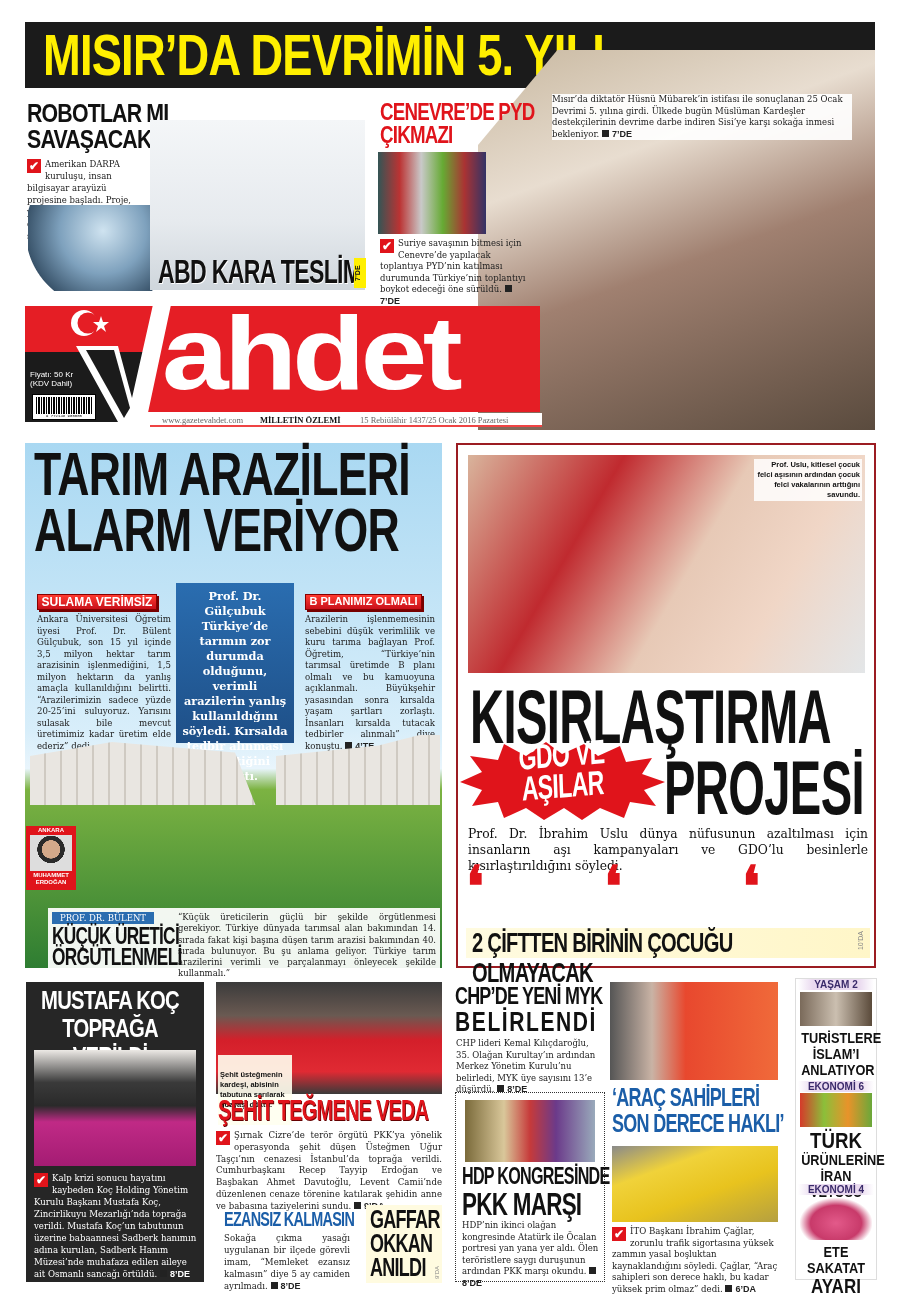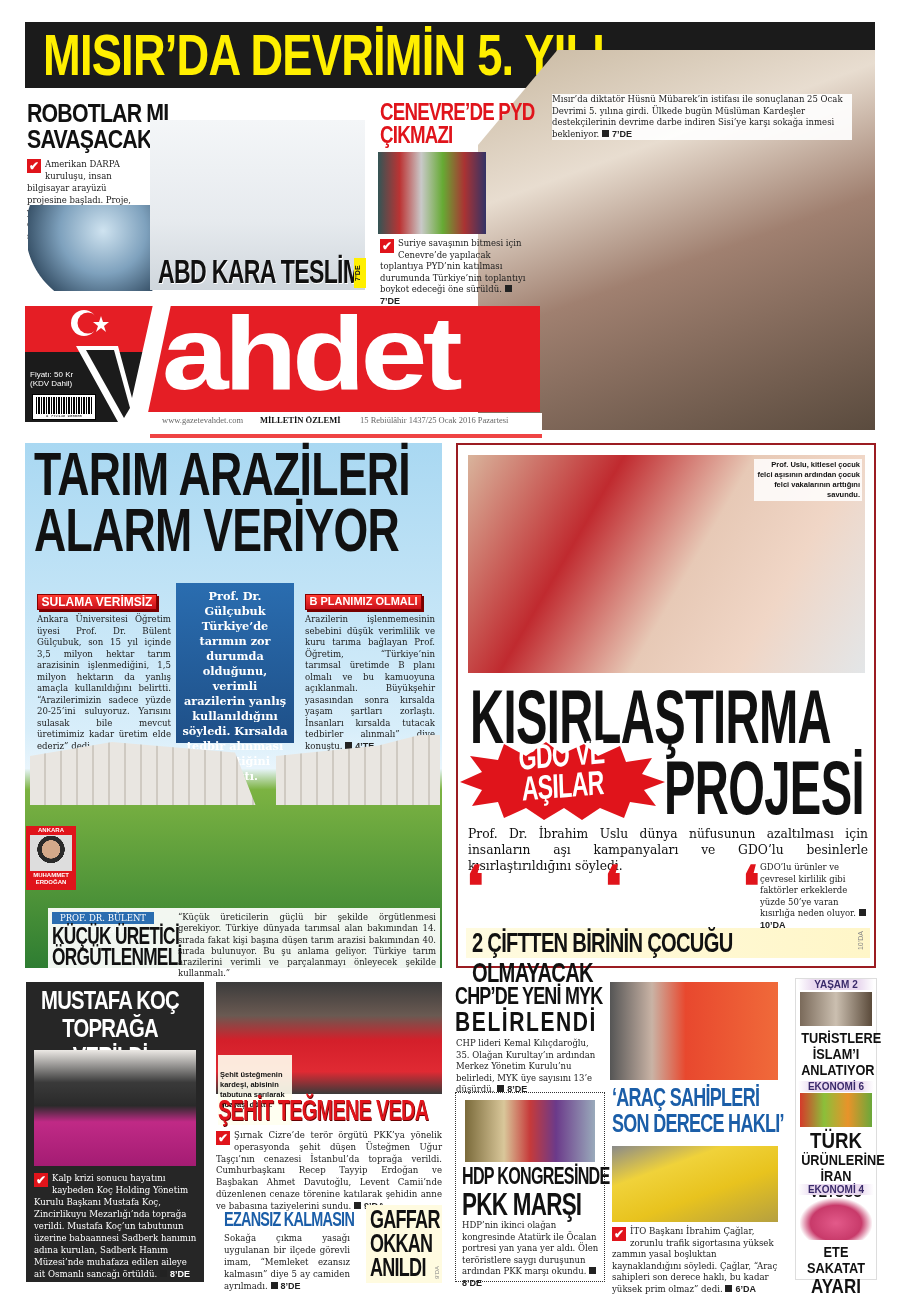--- a/index.html
+++ b/index.html
@@ -75,21 +75,21 @@
 </div>
 <div class="abs" style="left:162px;top:298px;font:bold 104px/110px 'Liberation Sans',sans-serif;color:#fff;letter-spacing:-4px;transform:scaleX(1.15);transform-origin:left top">ahdet</div>
 <div class="abs" style="left:30px;top:370px;width:64px;font:8px/9px 'Liberation Sans',sans-serif;color:#fff">
   <div>Fiyatı: 50 Kr</div>
   <div>(KDV Dahil)</div>
 </div>
 <div class="abs" style="left:32px;top:394px;width:64px;height:26px;background:#fff;border:1px solid #000">
   <div style="height:17px;margin:2px 3px 0;background:repeating-linear-gradient(90deg,#000 0 1px,#fff 1px 2px,#000 2px 4px,#fff 4px 5px)"></div>
   <div style="font:4px 'Liberation Mono',monospace;text-align:center">9 772148 900005</div>
 </div>
-<div class="abs" style="left:150px;top:413px;width:392px;height:25px;background:#fff;border-bottom:4px solid #ef4444;font-size:8.5px;line-height:14px">
+<div class="abs" style="left:150px;top:413px;width:392px;height:14px;background:#fff;border-bottom:2px solid #ef4444;font-size:8.5px;line-height:14px">
   <span style="position:absolute;left:12px;color:#666;font-family:'Liberation Serif',serif">www.gazetevahdet.com</span>
   <span style="position:absolute;left:110px;font-weight:bold;font-family:'Liberation Serif',serif">MİLLETİN ÖZLEMİ</span>
   <span style="position:absolute;left:210px;color:#666;font-family:'Liberation Serif',serif">15 Rebiülâhir 1437/25 Ocak 2016 Pazartesi</span>
 </div>
 
 <div class="abs" style="left:25px;top:443px;width:417px;height:525px;background:linear-gradient(180deg,#a9d8f2 0%,#d8eefa 55%,#e9f5fc 62%,#7cb342 66%,#2e7d32 100%)"></div>
 <div class="abs cond" style="left:34px;top:446px;font-size:62px;line-height:56px;transform:scaleX(0.72);color:#111">
   <div>TARIM ARAZİLERİ</div>
   <div>ALARM VERİYOR</div>
 </div>
@@ -133,21 +133,20 @@
 <div class="abs" style="left:468px;top:826px;width:400px;font:12.3px/16px 'DejaVu Serif',serif;text-align:justify;color:#111">Prof. Dr. İbrahim Uslu dünya nüfusunun azaltılması için insanların aşı kampanyaları ve GDO’lu besinlerle kısırlaştırıldığını söyledi.</div>
 <div class="abs" style="left:466px;top:862px;width:404px;display:flex;gap:10px">
   <div style="flex:1;display:flex">
     <span style="color:#e0141b;font:bold 56px/50px 'Liberation Serif',serif;width:28px">❛</span>
   </div>
   <div style="flex:1;display:flex">
     <span style="color:#e0141b;font:bold 56px/50px 'Liberation Serif',serif;width:28px">❛</span>
   </div>
   <div style="flex:1;display:flex">
     <span style="color:#e0141b;font:bold 56px/50px 'Liberation Serif',serif;width:28px">❛</span>
-    <span class="body-txt" style="font-size:8.5px;line-height:11.5px"><span>GDO’lu ürünler ve çevresel kirlilik gibi faktörler erkeklerde yüzde 50’ye varan kısırlığa neden oluyor.</span> <span class="ref">10’DA</span></span>
   </div>
 </div>
 <div class="abs" style="left:466px;top:928px;width:404px;height:30px;background:linear-gradient(90deg,#fffbe0,#fff6c8)">
   <div class="cond" style="position:absolute;left:6px;top:0;font-size:28px;line-height:30px;transform:scaleX(0.72)">2 ÇİFTTEN BİRİNİN ÇOCUĞU OLMAYACAK</div>
   <div style="position:absolute;right:6px;top:3px;font:7px 'Liberation Sans',sans-serif;color:#888;writing-mode:vertical-rl;transform:rotate(180deg)">10’DA</div>
 </div>
 
 <div class="abs" style="left:26px;top:982px;width:178px;height:300px;background:#262626"></div>
 <div class="abs cond" style="left:32px;top:986px;width:200px;font-size:26px;line-height:28px;color:#fff;transform:scaleX(0.78);text-align:center">
   <div>MUSTAFA KOÇ</div>

